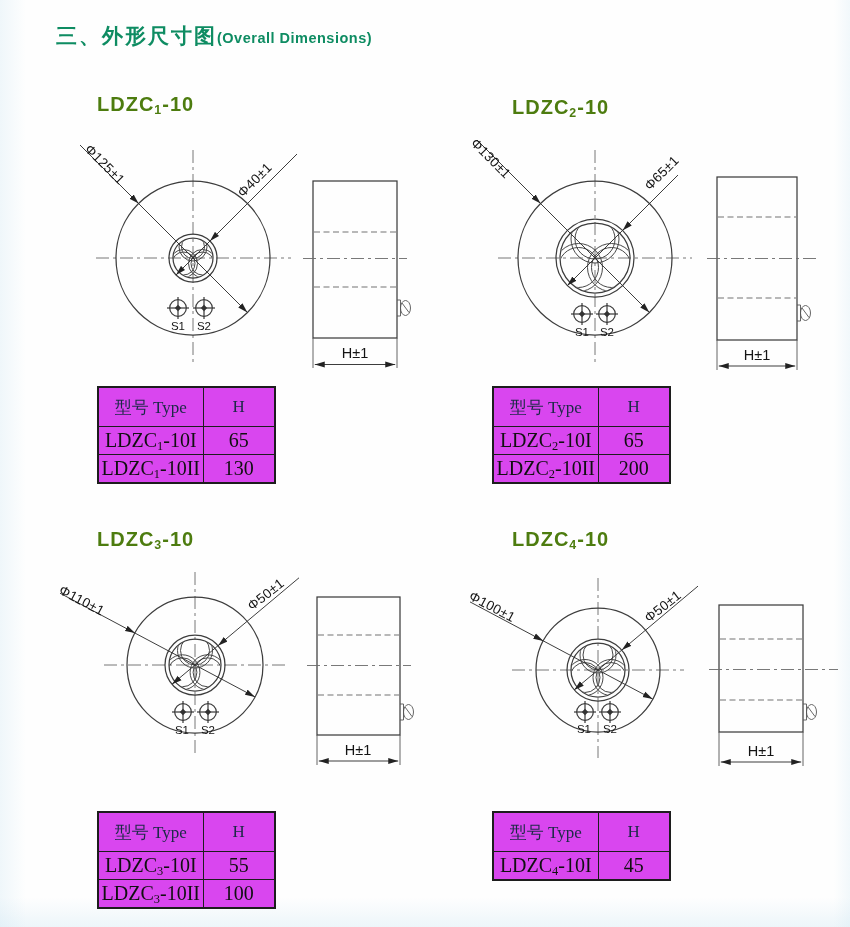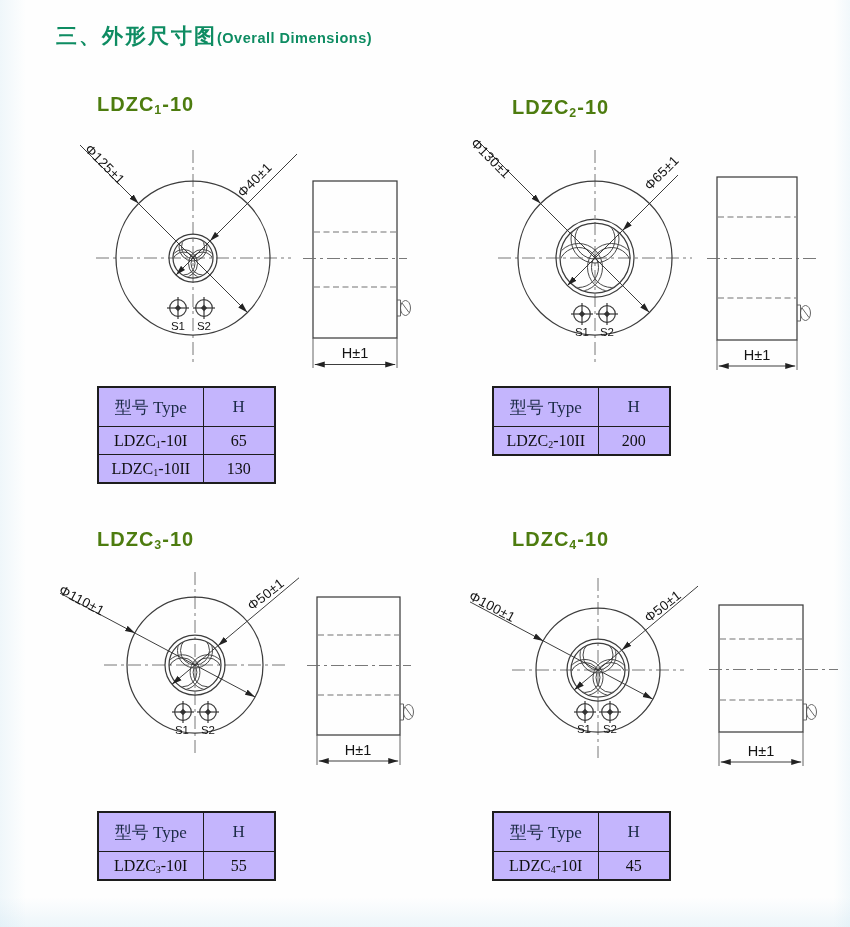--- a/index.html
+++ b/index.html
@@ -23,27 +23,27 @@
   }
   .model-heading sub, .dims-table sub{
     font-size:0.62em;vertical-align:-0.22em;line-height:0;
   }
   svg.artwork{position:absolute;left:0;top:0;}
   svg text{fill:#141414;}
   .dimtxt{font-family:"Liberation Sans",sans-serif;font-size:13.5px;letter-spacing:.3px;}
   .stxt{font-family:"Liberation Sans",sans-serif;font-size:11.5px;}
   .htxt{font-family:"Liberation Sans",sans-serif;font-size:14.5px;}
   .dims-table{
-    position:absolute;border-collapse:collapse;background:#c4b5fd;
+    position:absolute;border-collapse:collapse;background:#d946ef;
     font-family:"Liberation Serif",serif;color:#101010;text-align:center;
     border:2.3px solid #1d1d1d;table-layout:fixed;
   }
   .dims-table th,.dims-table td{border:1.6px solid #1d1d1d;padding:0 2px;}
   .dims-table th{height:38px;font-weight:normal;font-size:17px;color:#1b2a46;}
-  .dims-table td{height:27px;font-size:16px;}
+  .dims-table td{height:27px;font-size:20px;}
   
   .ln{stroke:#3d3d3d;stroke-width:1.25;fill:none;}
   .lb{stroke:#474747;stroke-width:1;fill:none;}
   .thin{stroke:#555;stroke-width:.9;fill:none;}
   .cl{stroke:#6a6a6a;stroke-width:.9;fill:none;stroke-dasharray:13 4 3 4;}
   .dsh{stroke:#5a5a5a;stroke-width:.85;fill:none;stroke-dasharray:6 3.5;}
   .dim{stroke:#333;stroke-width:.95;fill:none;}
   .screwcross{stroke:#3d3d3d;stroke-width:1.25;}
 </style>
 </head>
@@ -344,20 +344,24 @@
       <col style="width:72px">
     </colgroup>
   <thead>
     <tr>
       <th>型号 Type</th>
       <th>H</th>
     </tr>
   </thead>
   <tbody>
     <tr>
+      <td><span>LDZC</span><sub>2</sub><span>-10I</span></td>
+      <td>65</td>
+    </tr>
+    <tr>
       <td><span>LDZC</span><sub>2</sub><span>-10II</span></td>
       <td>200</td>
     </tr>
   </tbody>
 </table>
 
 <table class="dims-table" style="left:97px;top:811px">
   <colgroup>
       <col style="width:105px">
       <col style="width:72px">
@@ -366,20 +370,24 @@
     <tr>
       <th>型号 Type</th>
       <th>H</th>
     </tr>
   </thead>
   <tbody>
     <tr>
       <td><span>LDZC</span><sub>3</sub><span>-10I</span></td>
       <td>55</td>
     </tr>
+    <tr>
+      <td><span>LDZC</span><sub>3</sub><span>-10II</span></td>
+      <td>100</td>
+    </tr>
   </tbody>
 </table>
 
 <table class="dims-table" style="left:492px;top:811px">
   <colgroup>
       <col style="width:105px">
       <col style="width:72px">
     </colgroup>
   <thead>
     <tr>

